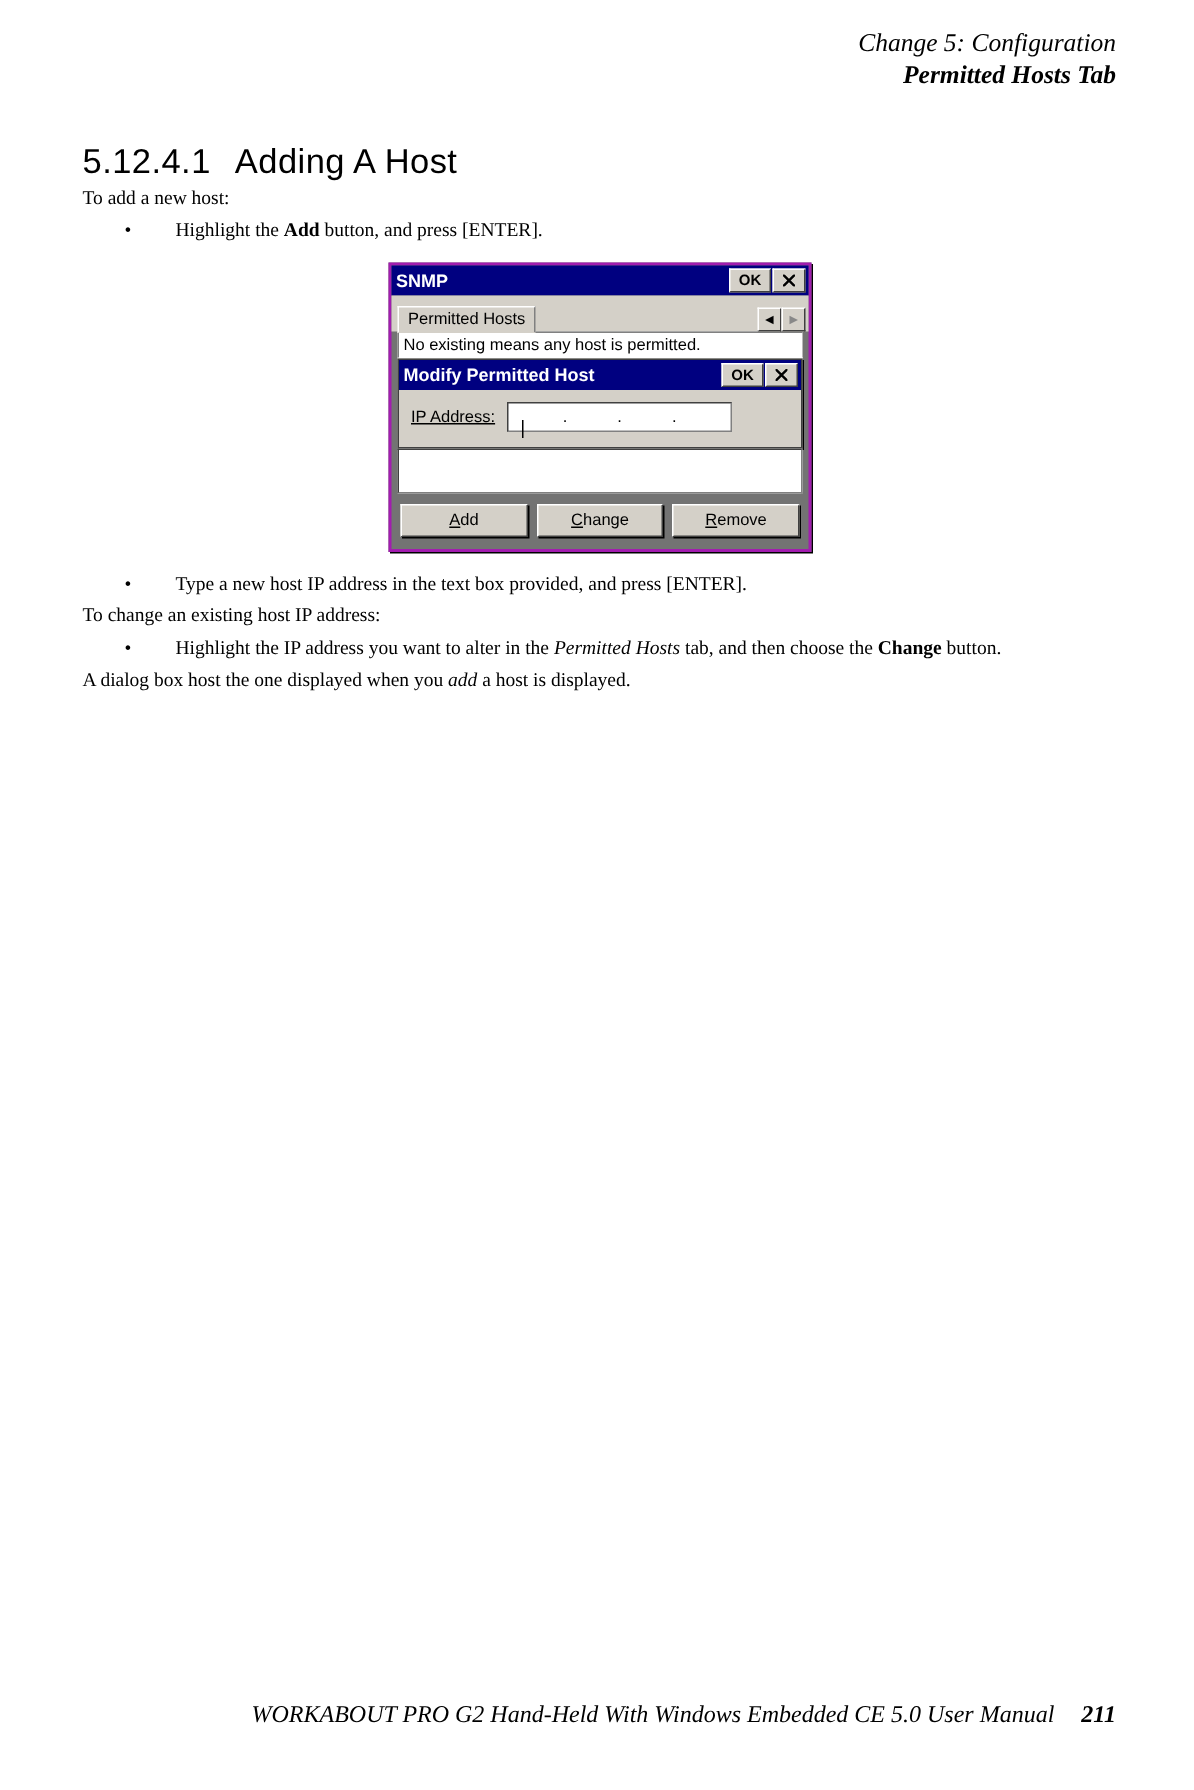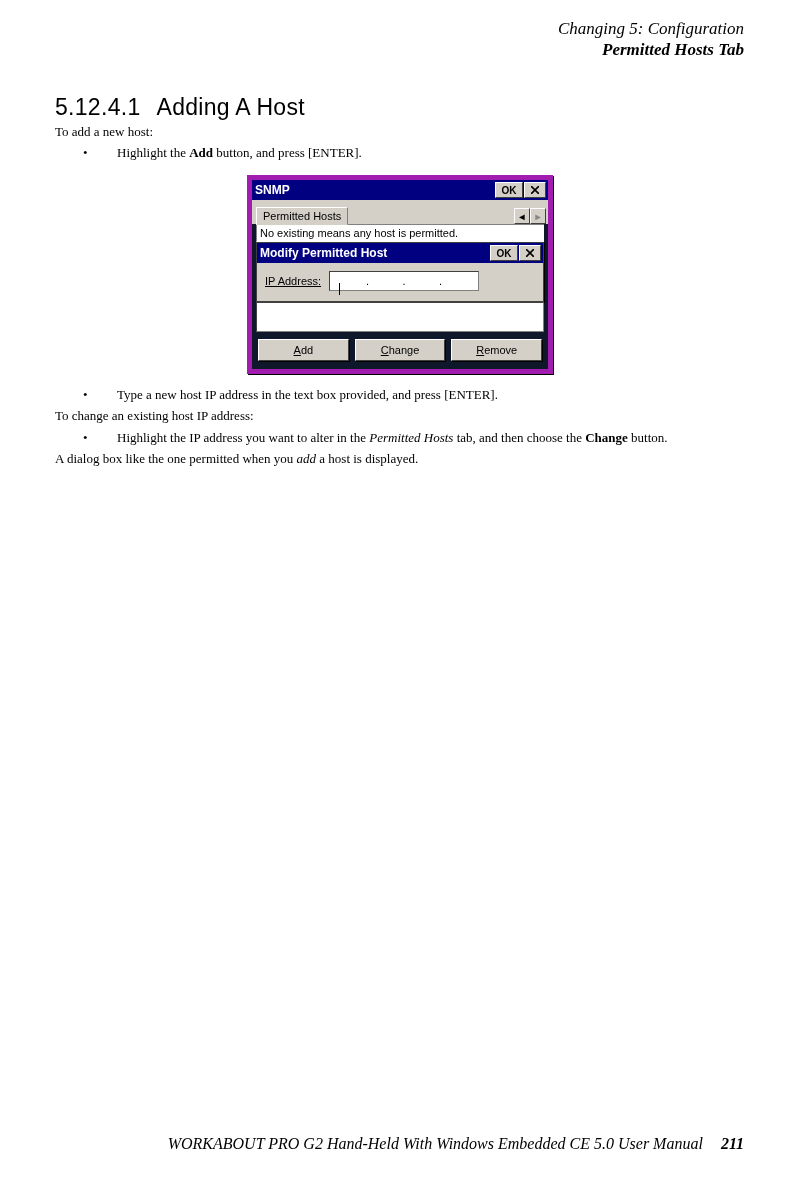--- a/index.html
+++ b/index.html
@@ -62,25 +62,25 @@
     }
     .bold { font-weight: bold; }
     .ital { font-style: italic; }
     .figure-wrap {
       display: flex;
       justify-content: center;
       margin: 14px 0 12px 0;
     }
     
     .win {
-      width: 306px;
+      width: 282px;
       font-family: Tahoma, Arial, sans-serif;
       font-size: 12px;
-      background: #0f172a;
-      border: 5px solid #a21caf;
+      background: #737373;
+      border: 2px solid #a21caf;
       box-shadow: 1px 1px 0 #000;
     }
     .titlebar {
       height: 20px;
       display: flex;
       align-items: center;
       padding: 0 2px 0 3px;
       background: #000080;
       color: #fff;
       font-weight: bold;
@@ -220,21 +220,21 @@
       display: flex;
       align-items: baseline;
       gap: 18px;
     }
     .footer .pg { font-weight: bold; font-style: italic; }
   </style>
 </head>
 <body>
 
 <div class="header">
-  <div>Changing 5: Configuration</div>
+  <div>Change 5: Configuration</div>
   <div class="subtitle">Permitted Hosts Tab</div>
 </div>
 
 <div class="content">
 
   <h2 class="h-sec">
     <span class="num">5.12.4.1</span><span>Adding A Host</span>
   </h2>
   <p class="body-p leadin">To add a new host:</p>
   <p class="body-p bullet">
@@ -308,21 +308,21 @@
     </div>
   </div>
 
   <p class="body-p bullet">Type a new host IP address in the text box provided, and press [ENTER].</p>
 
   <p class="body-p leadin">To change an existing host IP address:</p>
   <p class="body-p bullet">
     <span>Highlight the IP address you want to alter in the </span><span class="ital">Permitted Hosts</span><span> tab, and then choose the </span><span class="bold">Change</span><span> button.</span>
   </p>
   <p class="body-p">
-    <span>A dialog box like the one permitted when you </span><span class="ital">add</span><span> a host is displayed.</span>
+    <span>A dialog box host the one displayed when you </span><span class="ital">add</span><span> a host is displayed.</span>
   </p>
 
 </div>
 
 <div class="footer">
   <span>WORKABOUT PRO G2 Hand-Held With Windows Embedded CE 5.0 User Manual</span>
   <span class="pg">211</span>
 </div>
 
 </body></html>

